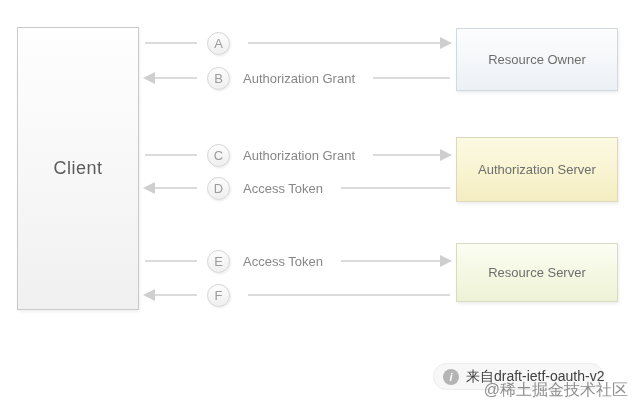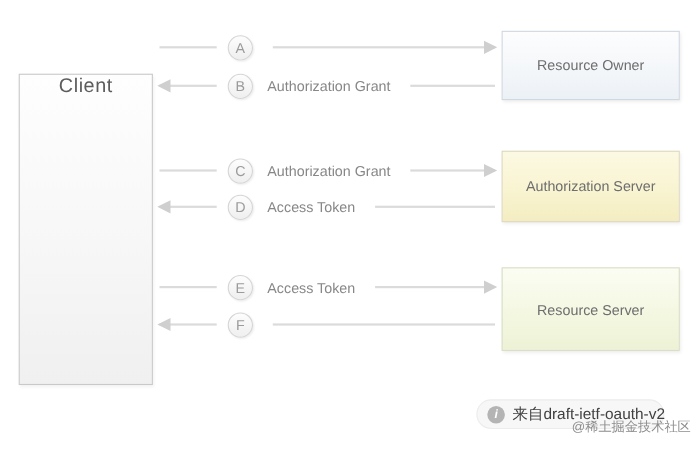--- a/index.html
+++ b/index.html
@@ -9,37 +9,37 @@
     position:relative; width:635px; height:409px; background:#ffffff;
     overflow:hidden; margin:0 auto;
   }
 
   
   .client-box {
     position:absolute; left:17px; top:27px; width:122px; height:283px;
     border:1px solid #c9c9c9;
     background:linear-gradient(180deg,#fefefe 0%,#f7f7f7 55%,#f0f0f0 100%);
     box-shadow:1px 2px 3px rgba(0,0,0,0.06);
-    display:flex; align-items:flex-start; justify-content:center;margin-top:40px;
+    display:flex; align-items:center; justify-content:center;
   }
   .client-box .client-label { font-size:18px; color:#5c5c5c; letter-spacing:0.5px; }
 
   
   .entity {
     position:absolute; left:456px; width:162px;
     border:1px solid #d2d2d2;
     display:flex; align-items:center; justify-content:center;
     box-shadow:1px 2px 3px rgba(0,0,0,0.07);
   }
   .entity span { font-size:13px; color:#6e6e6e; }
   .entity.owner  { top:28px;  height:63px; border-color:#d0d8e0;
     background:linear-gradient(180deg,#fdfdfe 0%,#f3f6f9 60%,#ecf1f6 100%); }
   .entity.auth   { top:137px; height:65px; border-color:#ddd8bb;
     background:linear-gradient(180deg,#fcf9e3 0%,#f8f3cf 60%,#f4edc2 100%); }
-  .entity.res    { top:243px; height:76px; border-color:#d6dcc0;
+  .entity.res    { top:243px; height:59px; border-color:#d6dcc0;
     background:linear-gradient(180deg,#fbfdf3 0%,#f3f7e0 60%,#edf2d6 100%); }
 
   
   .flow-row {
     position:absolute; left:145px; width:305px; height:24px;
     display:flex; align-items:center;
   }
   .seg { height:2px; background:#dbdbdb; position:relative; flex:0 0 auto; }
   .seg.left  { width:52px; }
   .seg.right { flex:1 1 auto; margin-left:18px; }
@@ -67,21 +67,21 @@
     display:flex; align-items:center; padding:0 10px 0 9px;
   }
   .info-icon {
     flex:0 0 auto; width:16px; height:16px; border-radius:50%;
     background:#b4b4b4; color:#ffffff; font-size:11px; font-weight:bold;
     display:flex; align-items:center; justify-content:center; font-style:italic;
   }
   .watermark-text { margin-left:7px; font-size:14px; color:#404040; white-space:nowrap; }
   .watermark-credit {
     position:absolute; right:7px; top:380px; z-index:2;
-    font-size:12px; color:rgba(125,125,125,0.88); white-space:nowrap;
+    font-size:16px; color:rgba(125,125,125,0.88); white-space:nowrap;
   }
 </style>
 </head>
 <body>
 
 <div class="stage">
 
   <div class="client-box">
     <span class="client-label">Client</span>
   </div>

